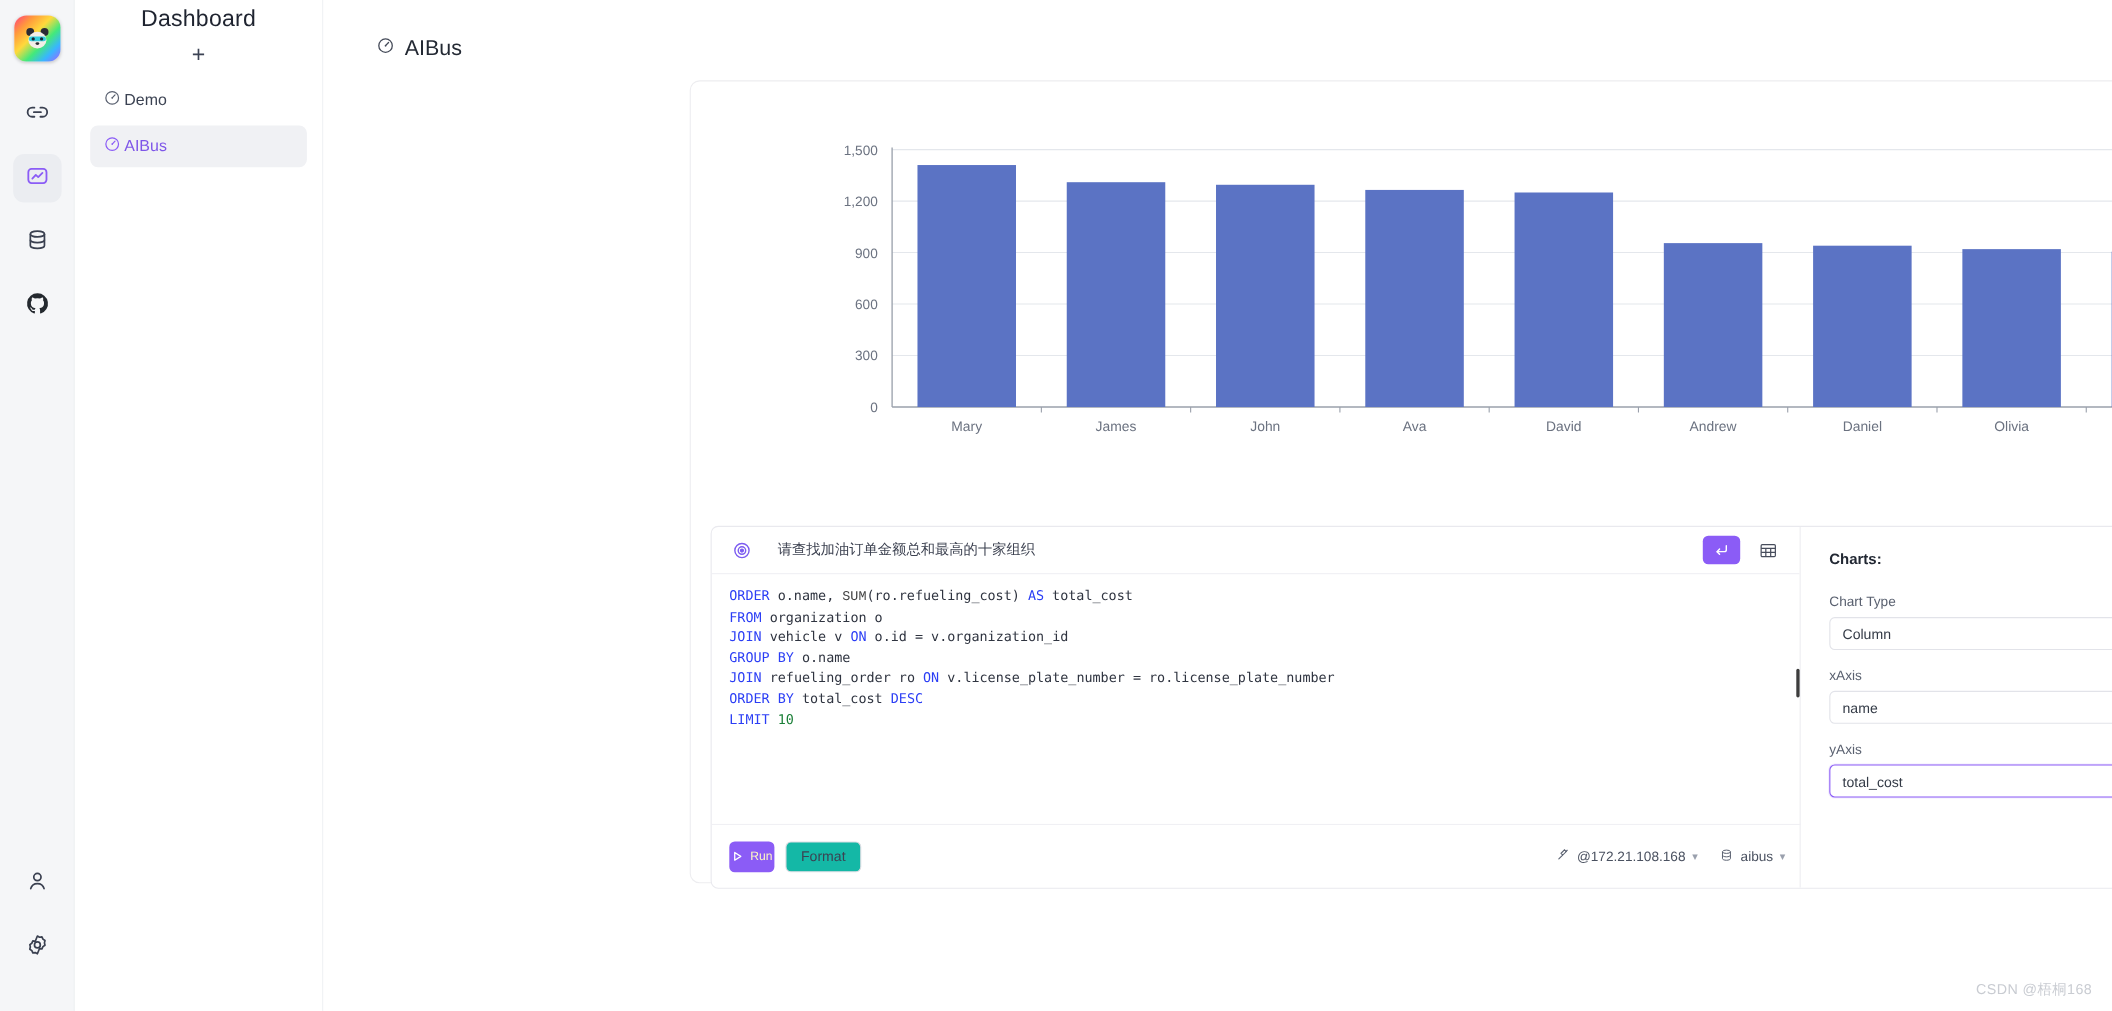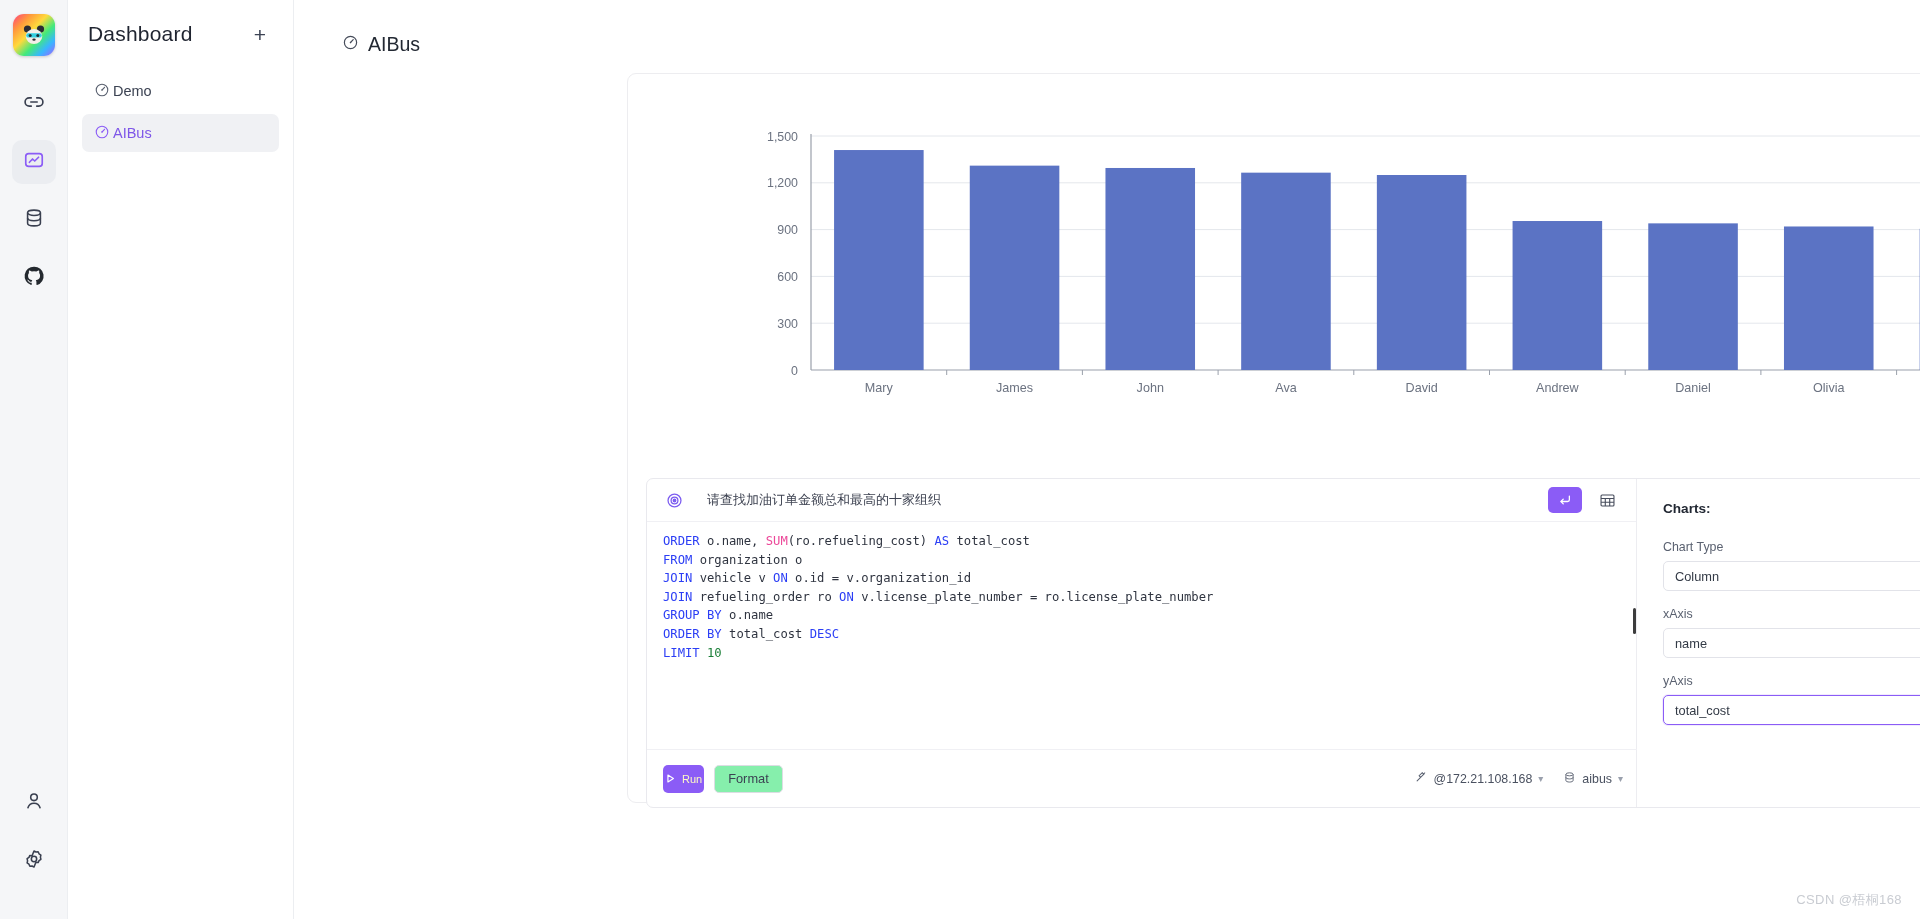--- a/index.html
+++ b/index.html
@@ -37,21 +37,21 @@
   .rail-bottom { padding-bottom: 22px; display:flex; flex-direction:column; align-items:center; }
 
   
   .side {
     width: 226px; height: 919px; flex: 0 0 226px;
     background: #ffffff; border-right: 1px solid #eceef1;
     padding: 0 14px;
   }
   .side-head {
     display: flex; align-items: center; justify-content: space-between;
-    height: 56px; padding: 0 6px; margin-top: 6px;
+    height: 56px; padding: 0 6px; margin-top: 6px; flex-direction: column;
   }
   .side-title { font-size: 21px; color: #1f2430; font-weight: 400; letter-spacing: .2px; }
   .plus-btn {
     width: 26px; height: 26px; display:flex; align-items:center; justify-content:center;
     color: #3c4354; font-size: 21px; line-height: 1; cursor: pointer; font-weight: 300;
   }
   .side-list { margin-top: 10px; }
   .side-item {
     display: flex; align-items: center; gap: 3px;
     height: 38px; padding: 0 12px; border-radius: 7px;
@@ -100,40 +100,40 @@
   .grid-btn { width: 22px; height: 22px; display:flex; align-items:center; justify-content:center; cursor:pointer; margin-right: 6px; }
 
   .code {
     padding: 10px 0 0 16px;
     font-family: "DejaVu Sans Mono", "Liberation Mono", monospace;
     font-size: 12.2px; line-height: 18.6px; color: #2f3440;
     height: 215px; position: relative;
   }
   .code .ln { white-space: pre; }
   .kw   { color: #2b3ef5; }
-  .fn   { color: #ec4899; }
+  .fn   { color: #404040; font-family: Liberation Mono, monospace; }
   .as   { color: #2b3ef5; }
   .num  { color: #1a7f37; }
   .cursor-line { position:absolute; left:0; right:0; height:18.6px; background:#eef1fd; z-index:-1; }
   .code-scroll { position:absolute; right:0; top:86px; width:3px; height:26px; background:#3d3d3d; border-radius:2px; }
 
   .editor-foot {
     position: absolute; left: 0; bottom: 0; width: 990px; height: 58px;
     border-top: 1px solid #f0f0f4; display: flex; align-items: center;
     padding: 0 14px 0 16px;
   }
   .run-btn {
     display:flex; align-items:center; gap:6px;
     background:#8b5cf6; color:#fef9c3; border-radius:5px;
     height:28px; padding: 0 2px; font-size: 11px; cursor:pointer;
   }
   .fmt-btn {
     margin-left: 10px; height:28px; padding:0 13px; border:1px solid #dcdde3;
     border-radius:5px; font-size:12.8px; color:#3b4252; display:flex;
-    align-items:center; cursor:pointer; background:#86efac;
+    align-items:center; cursor:pointer; background:#14b8a6;
   }
   .foot-right { margin-left:auto; display:flex; align-items:center; gap:20px; }
   .conn { display:flex; align-items:center; gap:6px; font-size:12.4px; color:#4a5160; cursor:pointer; }
   .chev { color:#9aa0ad; font-size: 10px; }
 
   .editor-right { flex: 1 1 auto; padding: 22px 26px 0 26px; position: relative; }
   .charts-title { font-size: 13.6px; color: #222833; font-weight: 700; margin-bottom: 24px; }
   .fld { margin-bottom: 16px; }
   .fld-label { font-size: 12.4px; color: #5a6170; margin-bottom: 7px; }
   .select {
@@ -344,22 +344,22 @@
                 <path d="M2.4 7.6h15.2M2.4 12h15.2M7.4 7.6v8.8M12.6 7.6v8.8"></path>
               </svg>
             </span>
           </div>
 
           <div class="code" id="code-area">
             <div class="code-scroll"></div>
           <div class="ln"><span class="kw">ORDER</span><span> o.name, </span><span class="fn">SUM</span><span>(ro.refueling_cost) </span><span class="as">AS</span><span> total_cost</span></div>
               <div class="ln"><span class="kw">FROM</span><span> organization o</span></div>
               <div class="ln"><span class="kw">JOIN</span><span> vehicle v </span><span class="as">ON</span><span> o.id = v.organization_id</span></div>
+              <div class="ln"><span class="kw">GROUP BY</span><span> o.name</span></div>
               <div class="ln"><span class="kw">JOIN</span><span> refueling_order ro </span><span class="as">ON</span><span> v.license_plate_number = ro.license_plate_number</span></div>
-              <div class="ln"><span class="kw">GROUP BY</span><span> o.name</span></div>
               <div class="ln"><span class="kw">ORDER BY</span><span> total_cost </span><span class="kw">DESC</span></div>
               <div class="ln"><span class="kw">LIMIT</span><span> </span><span class="num">10</span></div>
               <div class="cursor-line" style="top: 140.2px;"></div>
             </div>
 
           <div class="editor-foot">
             <div class="run-btn">
               <svg width="11" height="11" viewBox="0 0 12 12" fill="none" stroke="#fff" stroke-width="1.3" stroke-linejoin="round">
                 <path d="M3.2 2.2l6 3.8-6 3.8z"></path>
               </svg>

